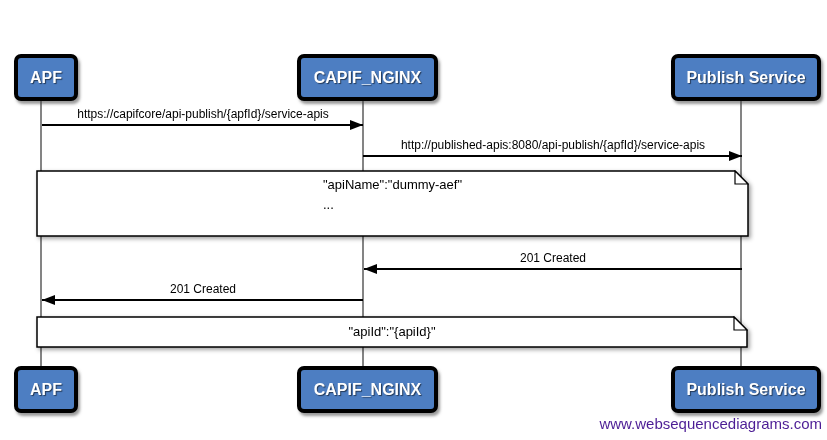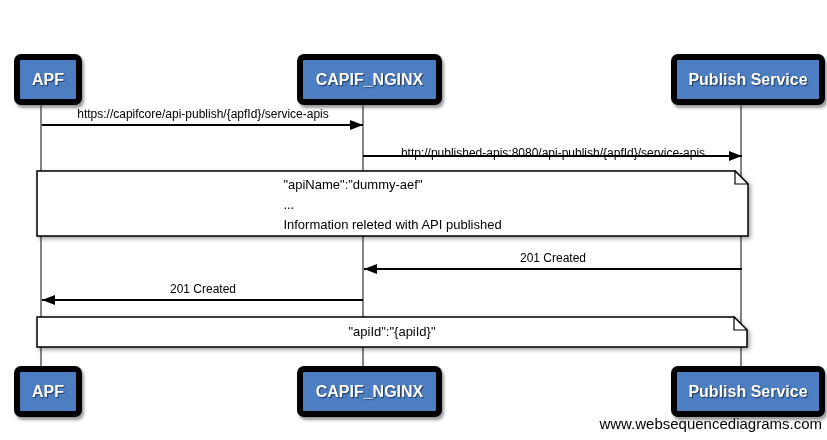--- a/index.html
+++ b/index.html
@@ -10,21 +10,21 @@
   .title {
     position:absolute; top:11px; left:0; right:0; text-align:center;
     font-size:15px; font-weight:bold;
   }
   .lifeline {
     position:absolute; top:93px; height:275px; width:2px;
     background:#848484; z-index:1;
   }
   .actor {
     position:absolute; height:39px; background:#4d7ec2;
-    border:6px solid #000000; border-radius:7px;
+    border:4px solid #000000; border-radius:7px;
     box-shadow:2px 3px 3px rgba(70,70,70,0.55);
     display:flex; align-items:center; justify-content:center;
     color:#fff; font-weight:bold; font-size:16px;
     text-shadow:1px 1px 1px rgba(0,0,0,0.55);
     z-index:4; white-space:nowrap;
   }
   .msg-label {
     position:absolute; transform:translateX(-50%);
     font-size:12px; white-space:nowrap; z-index:3;
   }
@@ -36,21 +36,21 @@
   .head.right { border-left:13px solid #000; }
   .head.left  { border-right:13px solid #000; }
   .note { position:absolute; z-index:2; }
   .note svg { position:absolute; top:0; left:0; filter:drop-shadow(2px 2px 2px rgba(0,0,0,0.38)); }
   .note-text {
     position:absolute; left:0; top:0; right:0; bottom:0;
     text-align:center; font-size:13px; z-index:2;
   }
   .note-text .inner { display:inline-block; text-align:left; line-height:20px; margin-top:5px; }
   .note-text.single { line-height:31px; }
-  .watermark { position:absolute; top:415px; right:5px; font-size:15px; color:#000000; }
+  .watermark { position:absolute; top:415px; right:5px; font-size:15px; color:#4c1d95; }
 </style>
 </head>
 <body>
 
 <div class="canvas">
 
 
   <div class="lifeline" style="left:40px"></div>
   <div class="lifeline" style="left:362px"></div>
   <div class="lifeline" style="left:740px"></div>
@@ -65,35 +65,34 @@
     <span>Publish Service</span>
   </div>
 
   <div>
     <div class="msg-label" style="left:203px;top:107px">https://capifcore/api-publish/{apfId}/service-apis</div>
     <div class="msg-line" style="left:42px;top:124px;width:321px"></div>
     <div class="head right" style="left:350px;top:120px"></div>
   </div>
 
   <div>
-    <div class="msg-label" style="left:553px;top:146px">http://published-apis:8080/api-publish/{apfId}/service-apis</div>
+    <div class="msg-label" style="left:553px;top:138px">http://published-apis:8080/api-publish/{apfId}/service-apis</div>
     <div class="msg-line" style="left:363px;top:155px;width:379px"></div>
     <div class="head right" style="left:729px;top:151px"></div>
   </div>
 
   <div class="note" style="left:36px;top:170px;width:713px;height:67px">
     <svg width="713" height="67" viewBox="0 0 713 67">
       <polygon points="1,1 699,1 712,14 712,66 1,66" fill="#ffffff" stroke="#000000" stroke-width="1.5"></polygon>
       <polygon points="699,1 699,14 712,14" fill="#ffffff" stroke="#000000" stroke-width="1.2"></polygon>
     </svg>
     <div class="note-text">
       <div class="inner">
         <div>"apiName":"dummy-aef"</div>
         <div>...</div>
-        <div>Information releted with API published</div>
       </div>
     </div>
   </div>
 
   <div>
     <div class="msg-label" style="left:553px;top:251px">201 Created</div>
     <div class="msg-line" style="left:364px;top:268px;width:378px"></div>
     <div class="head left" style="left:364px;top:264px"></div>
   </div>
 

